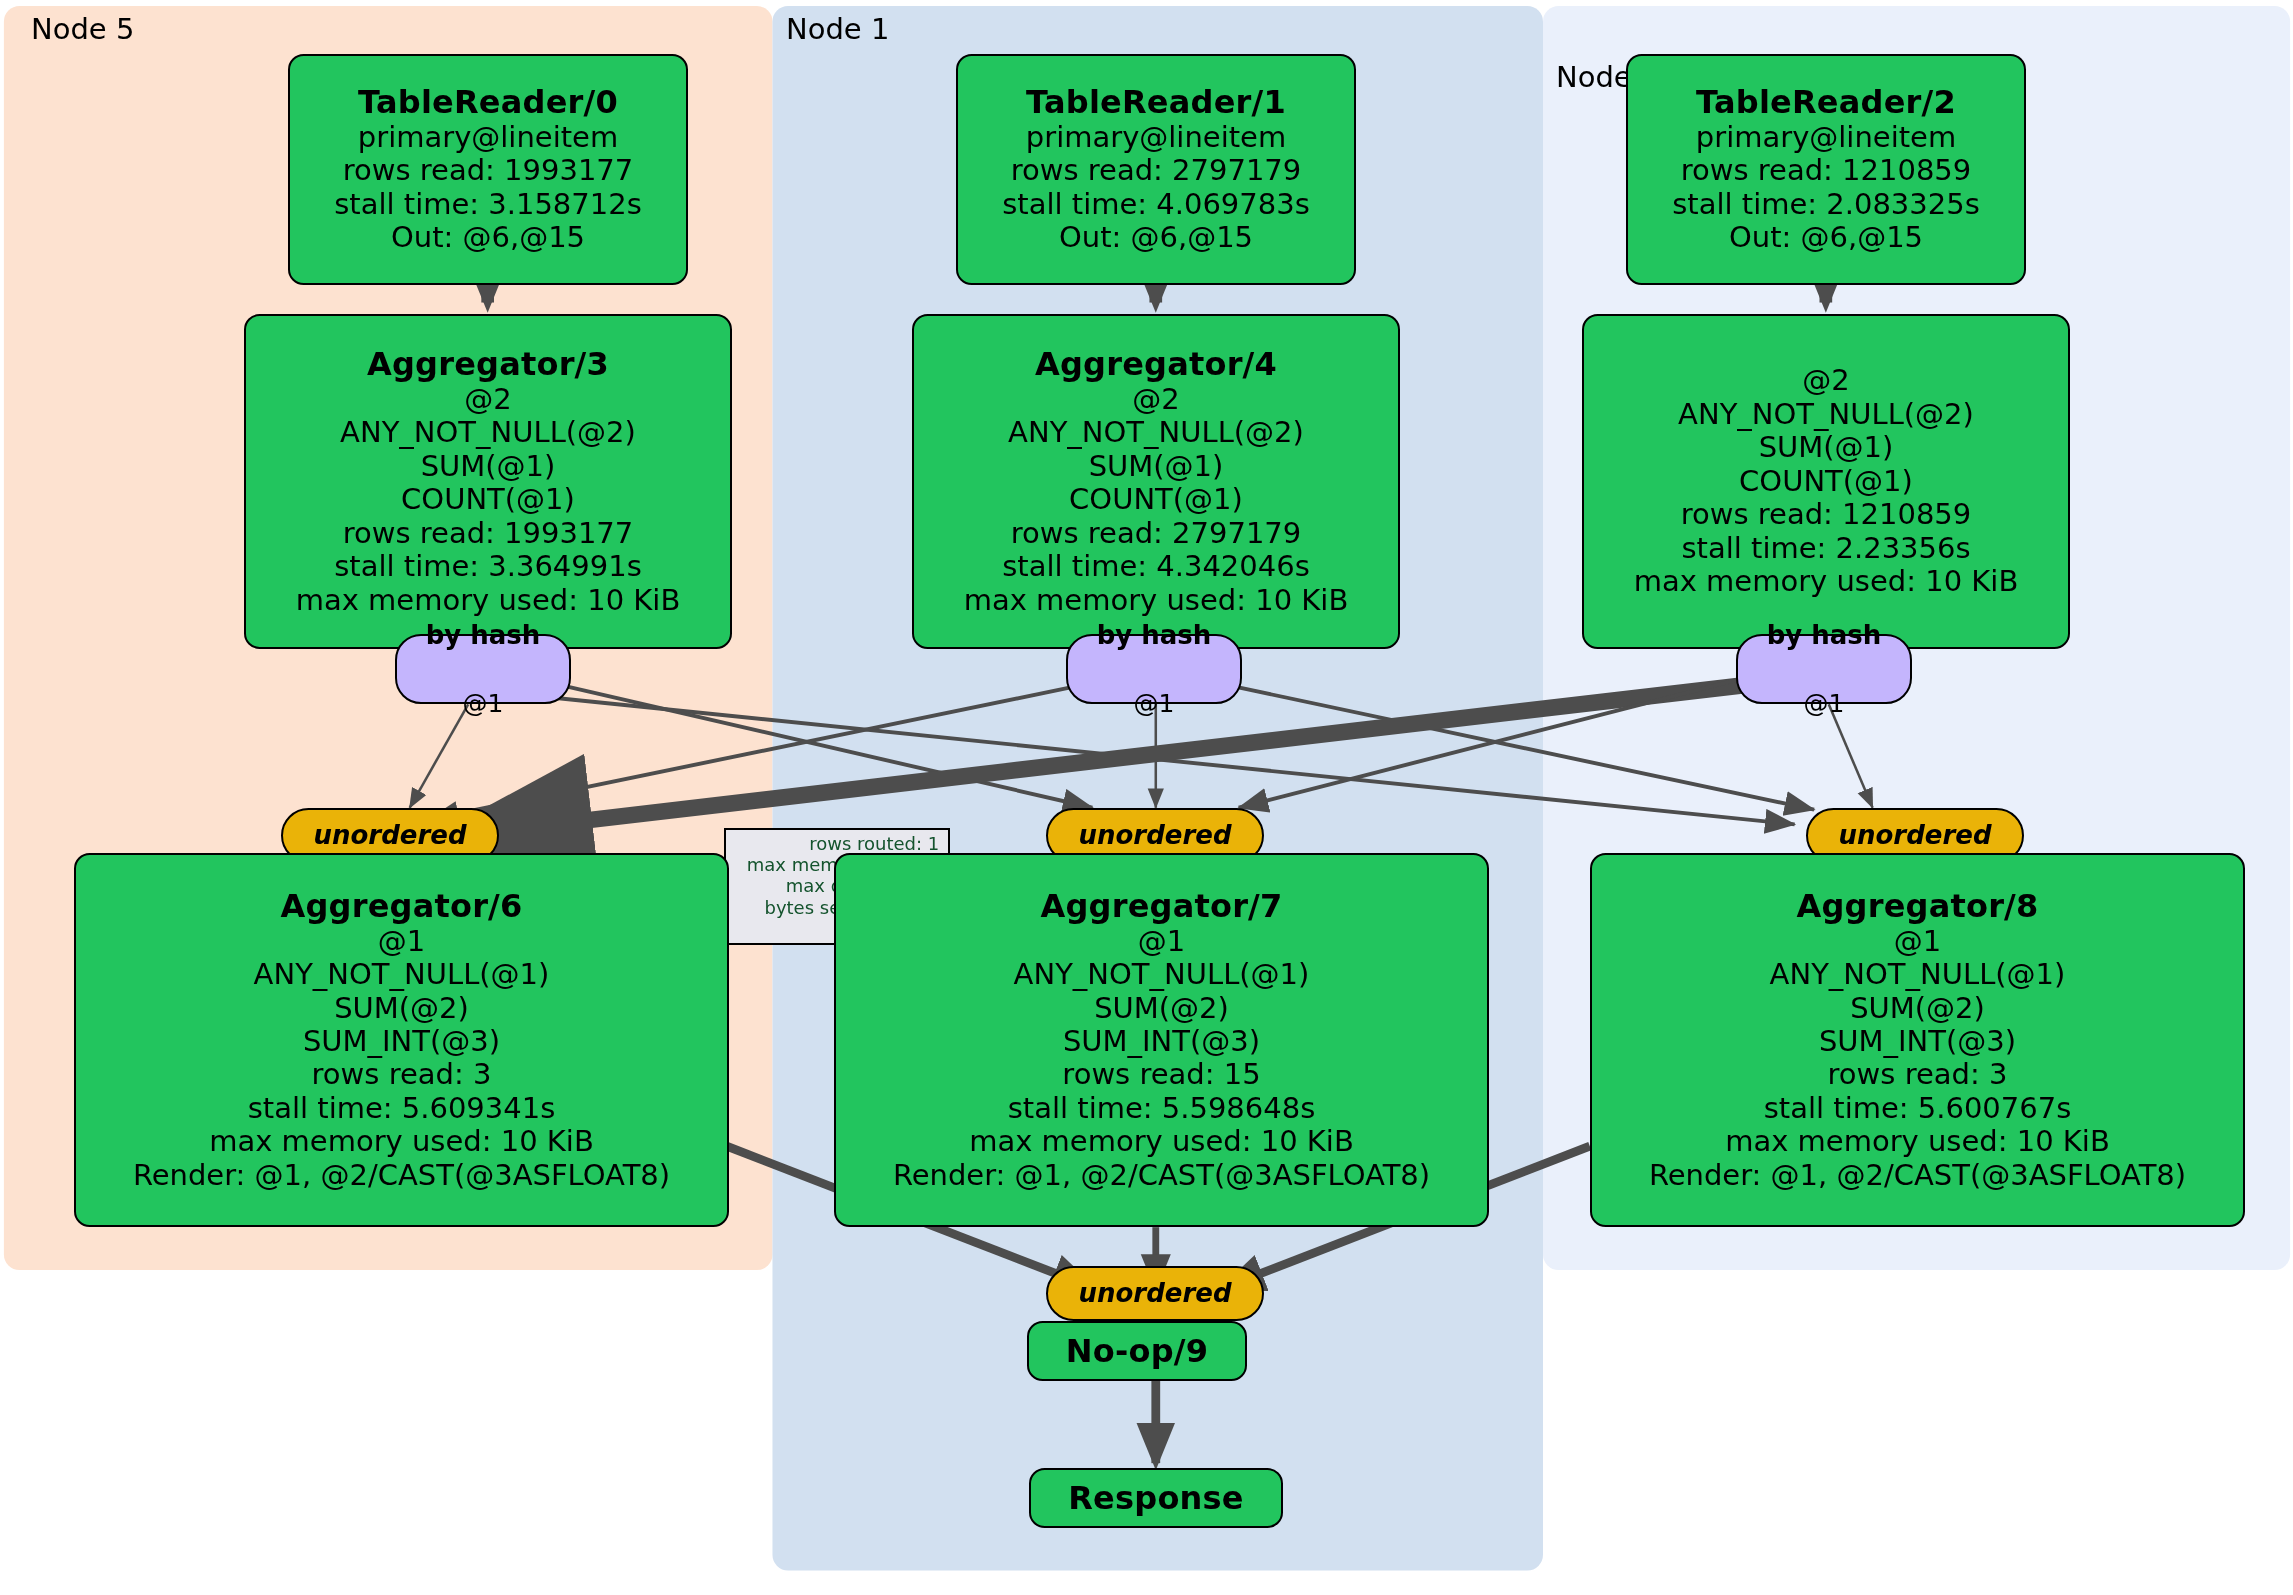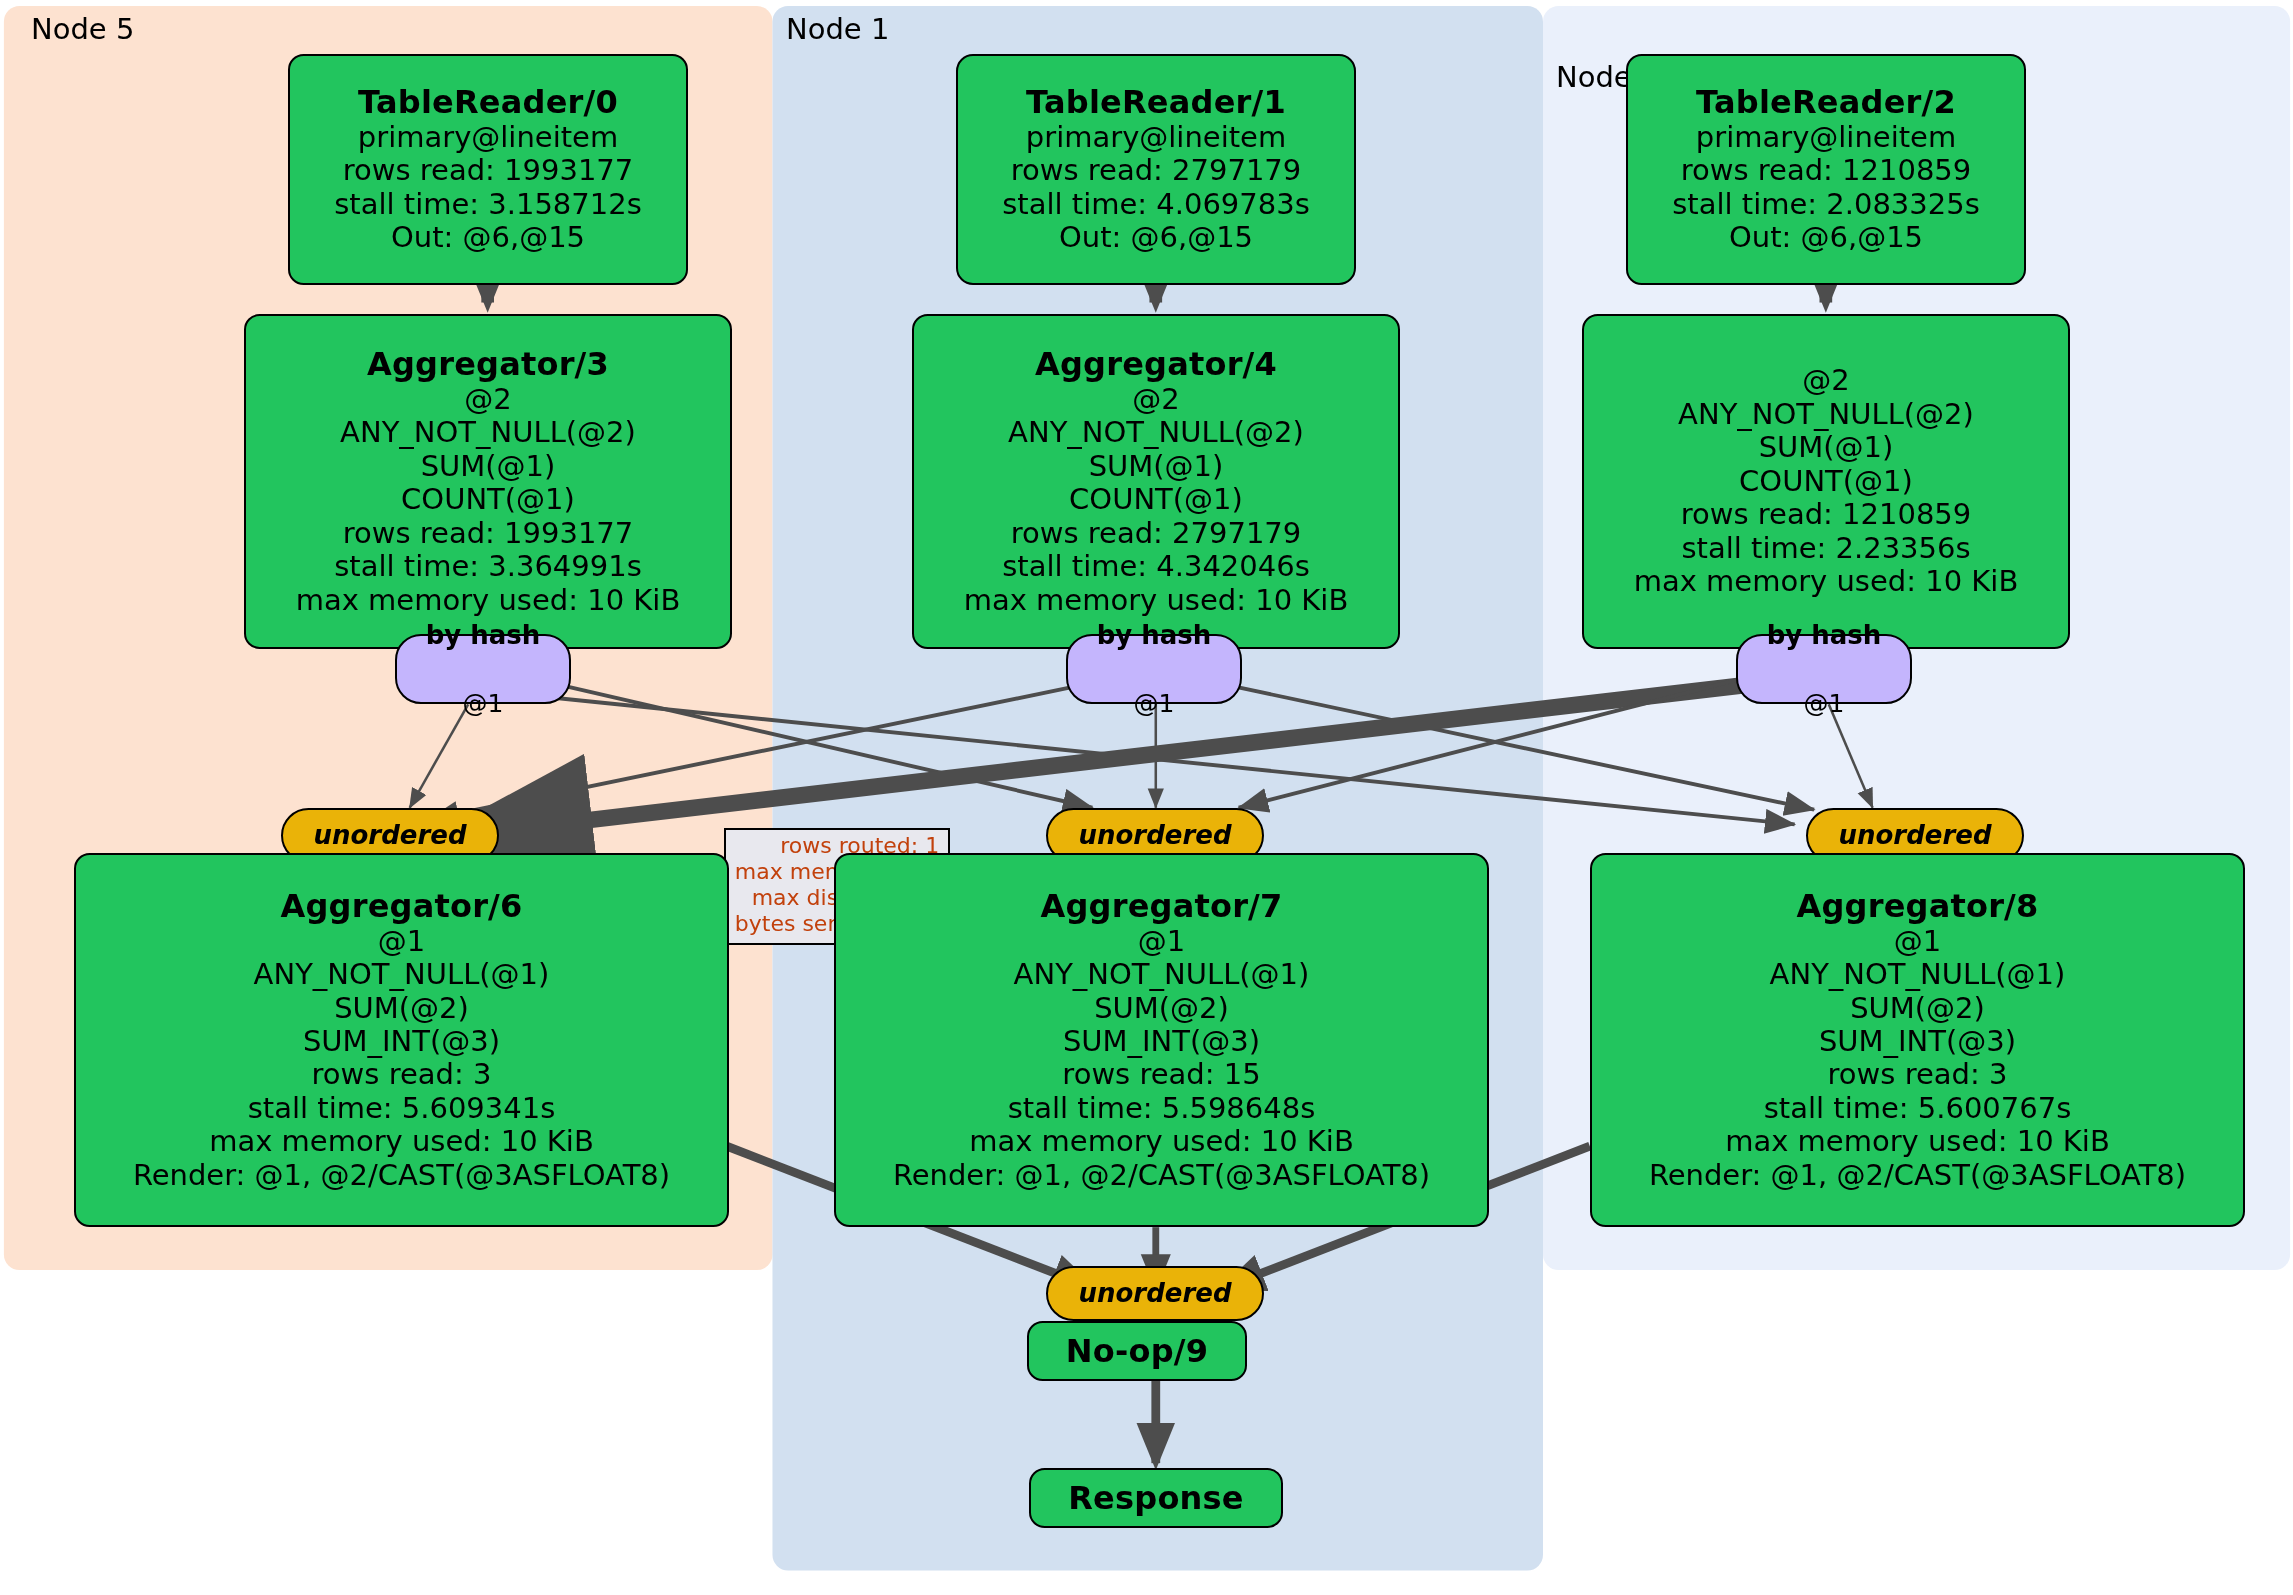--- a/index.html
+++ b/index.html
@@ -21,21 +21,21 @@
         display:flex;flex-direction:column;align-items:center;justify-content:center;
         line-height:1.1;}
   .pill.hash{background:#c4b5fd;border-radius:26px;gap:40px;}
   .pill.unord{background:#eab308;border-radius:974px;font-style:italic;}
   .pill-title{font-size:26px;font-weight:bold;color:#000;}
   .pill-sub{font-size:25px;color:#000;}
 
   .stats-box{position:absolute;box-sizing:border-box;background:#E8E8EE;
              border:2px solid #000;text-align:right;padding:2.9px 8.8px 4.9px 8.8px;
              line-height:1.18;}
-  .stats-line{font-size:22px;color:#c2410c;white-space:nowrap;}
+  .stats-line{font-size:18px;color:#14532d;white-space:nowrap;}
 </style>
 </head>
 <body>
 
 <div id="stage">
 
   <svg class="layer" viewBox="0 0 2352 1636">
     <defs>
       <marker id="ah" markerWidth="9" markerHeight="9" refX="7.6" refY="3.2" orient="auto" markerUnits="strokeWidth">
         <path d="M0,0 L8,3.2 L0,6.4 z" fill="#4D4D4D"></path>
@@ -83,21 +83,21 @@
   <div class="cluster-label" style="left:1556px;top:11.7px;margin-top:48px;">Node 2</div>
 
   <div class="node-box" style="left:288px;top:54px;width:400px;height:231px;">
     <div class="node-title">TableReader/0</div>
     <div class="node-line">primary@lineitem</div>
     <div class="node-line">rows read: 1993177</div>
     <div class="node-line">stall time: 3.158712s</div>
     <div class="node-line">Out: @6,@15</div>
   </div>
 
-  <div class="node-box" style="left:956px;top:54px;width:400px;height:231px;border-radius:17px;">
+  <div class="node-box" style="left:956px;top:54px;width:400px;height:231px;">
     <div class="node-title">TableReader/1</div>
     <div class="node-line">primary@lineitem</div>
     <div class="node-line">rows read: 2797179</div>
     <div class="node-line">stall time: 4.069783s</div>
     <div class="node-line">Out: @6,@15</div>
   </div>
 
   <div class="node-box" style="left:1626px;top:54px;width:400px;height:231px;">
     <div class="node-title">TableReader/2</div>
     <div class="node-line">primary@lineitem</div>

